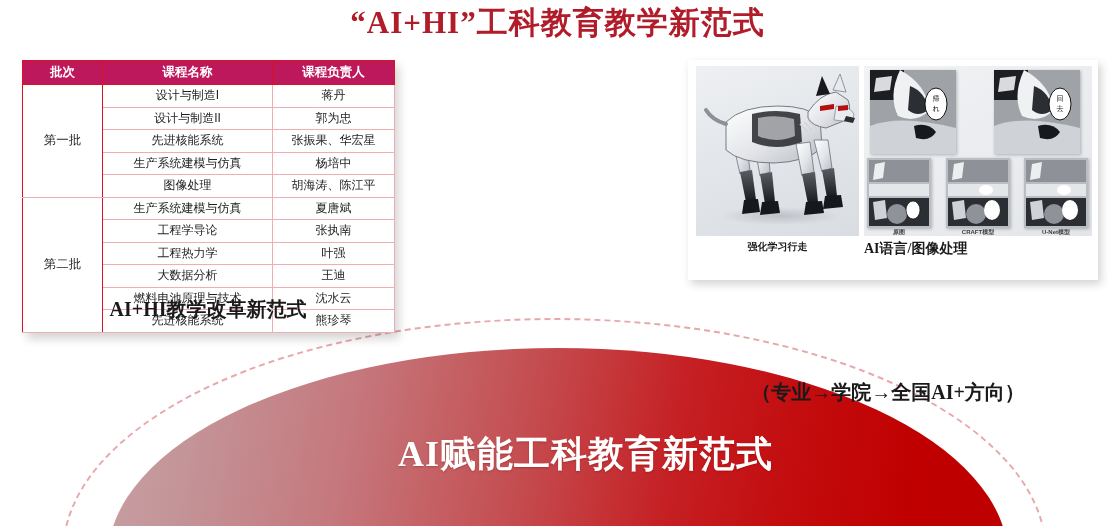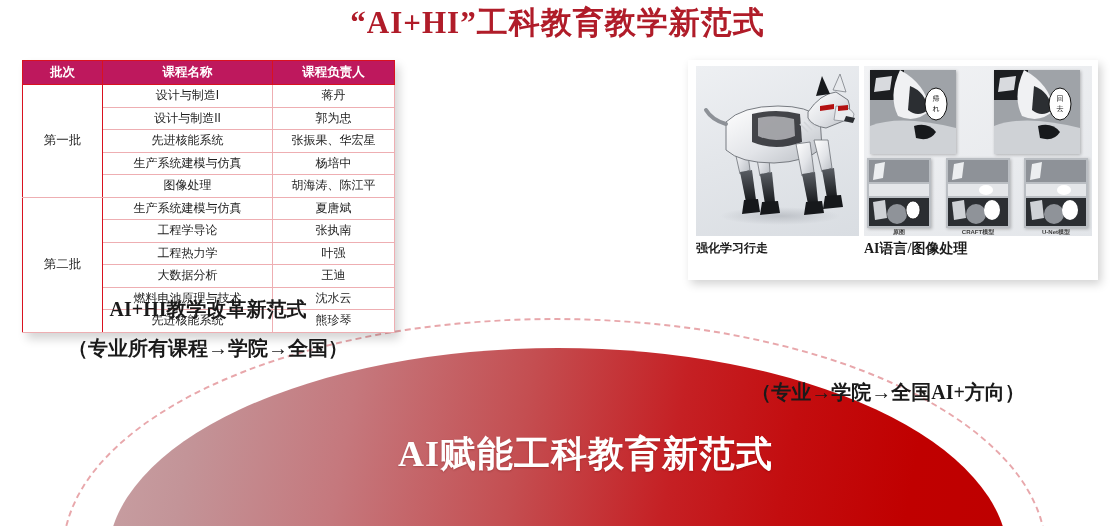--- a/index.html
+++ b/index.html
@@ -111,21 +111,21 @@
   .photo-inner{position:absolute;inset:0;}
 
   
   .dog-pane{
     position:absolute;left:8px;top:6px;width:163px;height:170px;
     background:linear-gradient(160deg,#eef0f3 0%,#e3e6ea 45%,#d9dde2 100%);
     overflow:hidden;
   }
   .dogcap{
     position:absolute;left:8px;top:180px;width:163px;
-    font-size:12px;font-weight:bold;color:#1b1b1b;
+    text-align:center;font-size:10px;font-weight:bold;color:#1b1b1b;
     font-family:Liberation Sans, sans-serif;
   }
   .aicap{
     position:absolute;left:176px;top:180px;width:228px;
     font-size:14px;font-weight:bold;color:#1b1b1b;
     font-family:"Liberation Serif","DejaVu Serif",serif;
   }
 
   
   .manga-pane{
@@ -214,21 +214,20 @@
         </tr>
         <tr>
           <td>先进核能系统</td>
           <td>熊珍琴</td>
         </tr>
       </tbody>
     </table>
   </div>
 
   <div class="cap cap-left-1">AI+HI教学改革新范式</div>
-  <div class="cap cap-left-2">（专业所有课程→学院→全国）</div>
   <div class="cap cap-right-2">（专业→学院→全国AI+方向）</div>
 
   <div class="photo-card">
     <div class="photo-inner">
 
       <div class="dog-pane">
         <svg viewBox="0 0 163 170" width="163" height="170">
           <defs>
             <linearGradient id="bodyG" x1="0" y1="0" x2="1" y2="1">
               <stop offset="0%" stop-color="#ffffff"></stop>

